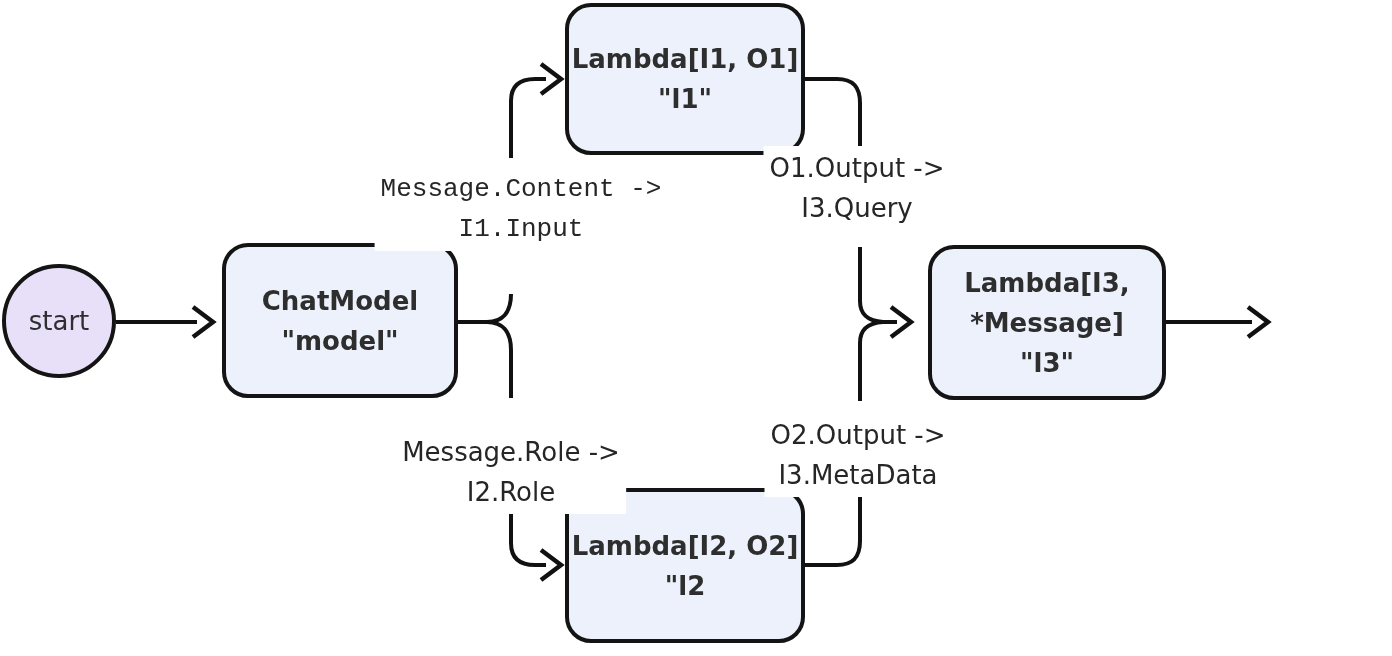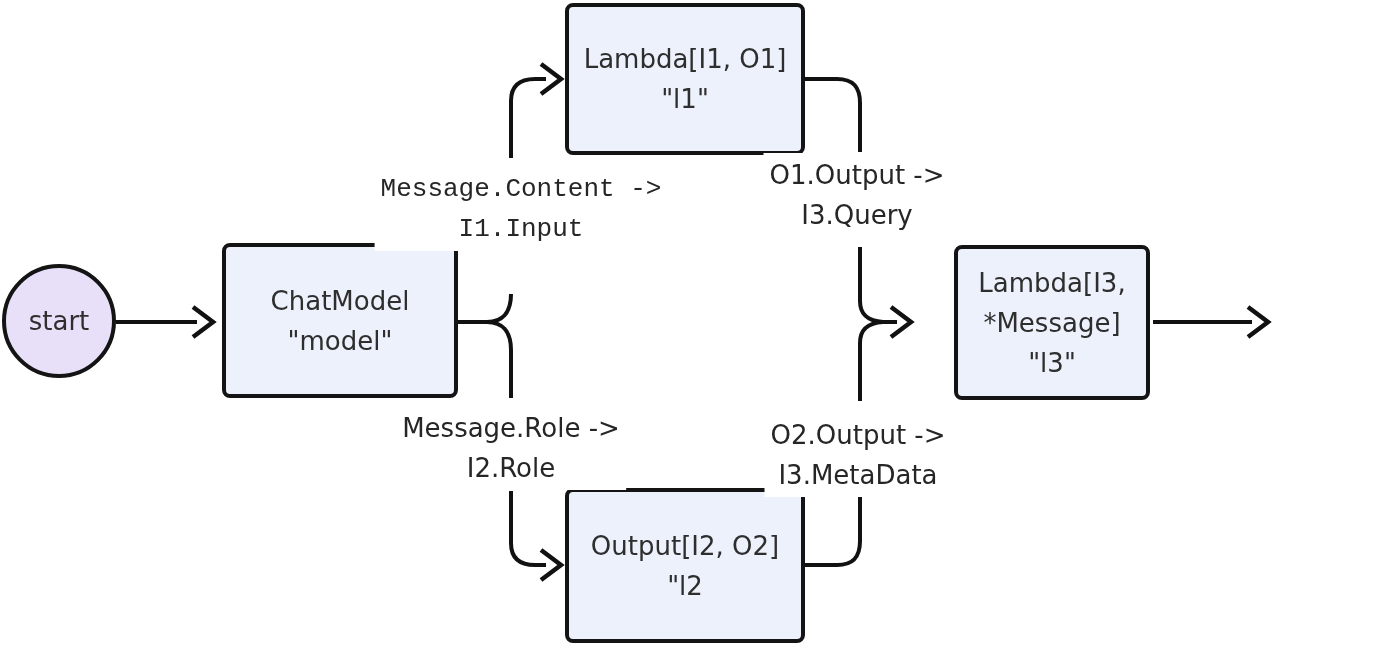--- a/index.html
+++ b/index.html
@@ -45,21 +45,22 @@
     align-items: center;
     justify-content: center;
     text-align: center;
     white-space: pre-line;
     color: var(--node-text);
     font-size: 26px;
     line-height: 40px;
   }
   .node.box {
     background: var(--node-fill);
-    border-radius: 8px;
+    border-radius: 26px;
+    font-weight: bold;
   }
   .node.terminal {
     background: var(--terminal-fill);
     border-radius: 50%;
   }
   .edge-label {
     position: absolute;
     transform: translate(-50%, -50%);
     text-align: center;
     white-space: pre-line;
@@ -100,33 +101,33 @@
   </svg>
 
   <div class="node box" style="left:222px; top:243px; width:236px; height:155px;">ChatModel
 "model"</div>
 
   <div class="node terminal" style="left:2px; top:264px; width:114px; height:114px;">start</div>
 
   <div class="node box" style="left:565px; top:3px; width:240px; height:152px;">Lambda[I1, O1]
 "l1"</div>
 
-  <div class="node box" style="left:565px; top:488px; width:240px; height:155px;">Output[I2, O2]
+  <div class="node box" style="left:565px; top:488px; width:240px; height:155px;">Lambda[I2, O2]
 "l2</div>
 
-  <div class="node box" style="left:954px; top:245px; width:196px; height:155px;">Lambda[I3,
+  <div class="node box" style="left:928px; top:245px; width:238px; height:155px;">Lambda[I3,
 *Message]
 "l3"</div>
 
 
   <div class="edge-label" style="left:521px; top:209px;font-family:Liberation Mono, monospace;">Message.Content -&gt;
 I1.Input</div>
 
-  <div class="edge-label" style="left:511px; top:448px;">Message.Role -&gt;
+  <div class="edge-label" style="left:511px; top:472px;">Message.Role -&gt;
 I2.Role</div>
 
-  <div class="edge-label" style="left:857px; top:195px;">O1.Output -&gt;
+  <div class="edge-label" style="left:857px; top:188px;">O1.Output -&gt;
 I3.Query</div>
 
   <div class="edge-label" style="left:858px; top:447px;margin-top:8px;">O2.Output -&gt;
 I3.MetaData</div>
 
 </div>
 
 </body></html>

